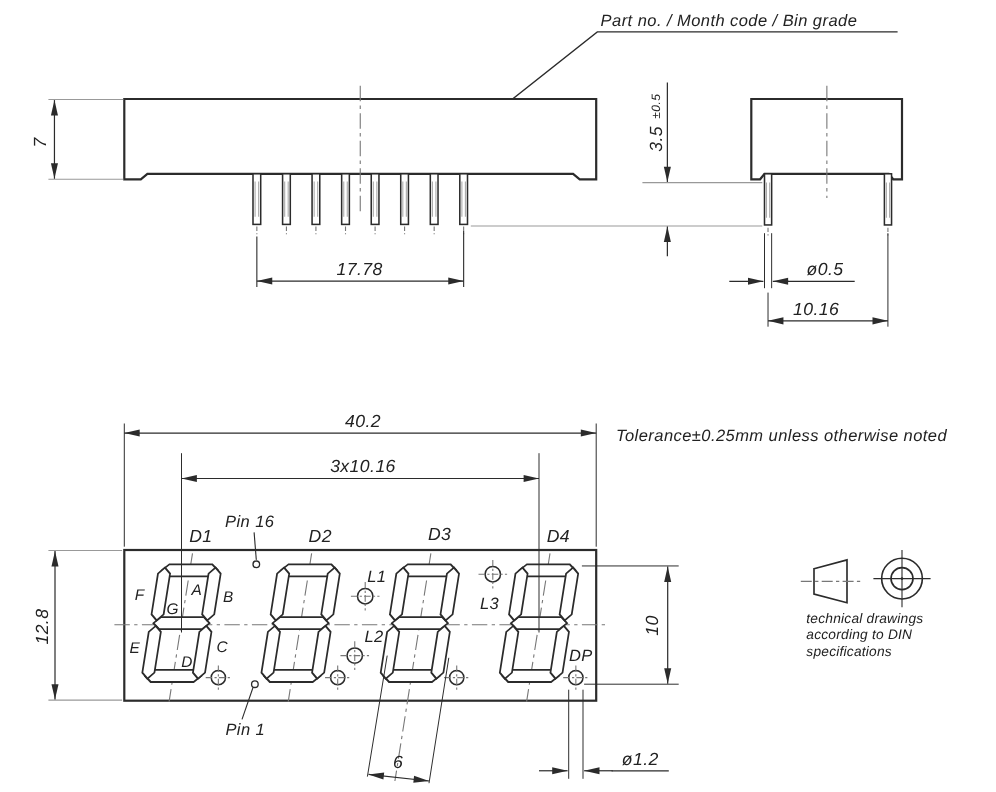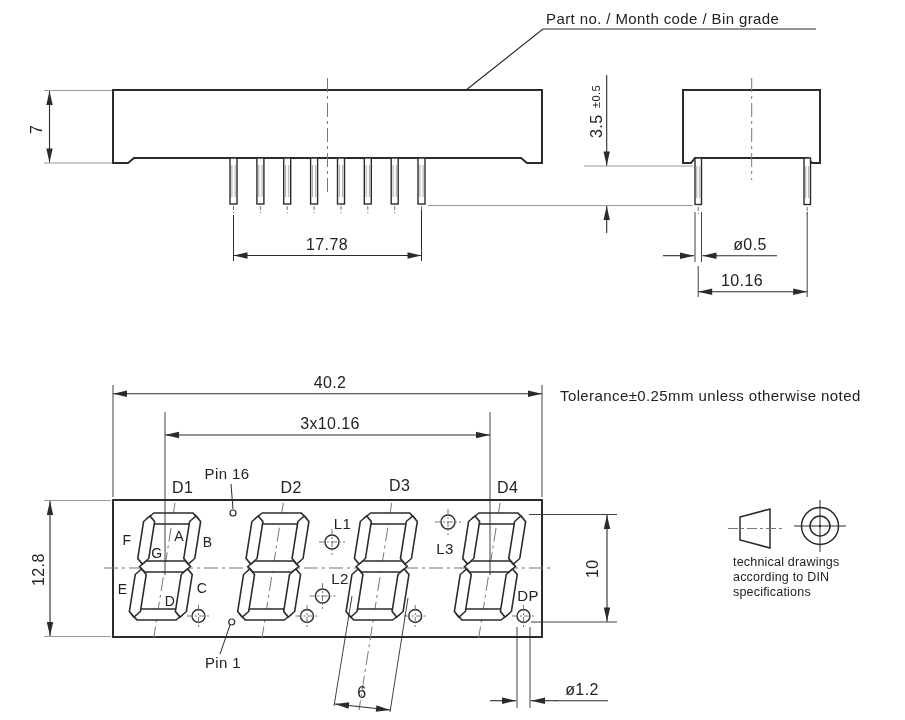--- a/index.html
+++ b/index.html
@@ -1,17 +1,17 @@
 <!DOCTYPE html>
 <html><head>
 <meta charset="utf-8">
 <style>
   html,body{margin:0;padding:0;background:#fff;}
   .sheet{position:relative;width:905px;height:720px;background:#ffffff;overflow:hidden;
-         font-family:"Liberation Sans", sans-serif;}
+         font-family:"Liberation Sans", sans-serif;font-style:italic;}
   svg text{fill:#222;font-family:"Liberation Sans", sans-serif;letter-spacing:0.4px;}
   .dimtxt{font-size:16px;}
   .smalltxt{font-size:12.5px;letter-spacing:0.2px;}
   .lbltxt{font-size:15px;}
   .seglbl{font-size:14px;}
 </style>
 </head>
 <body>
 
 <div class="sheet">

